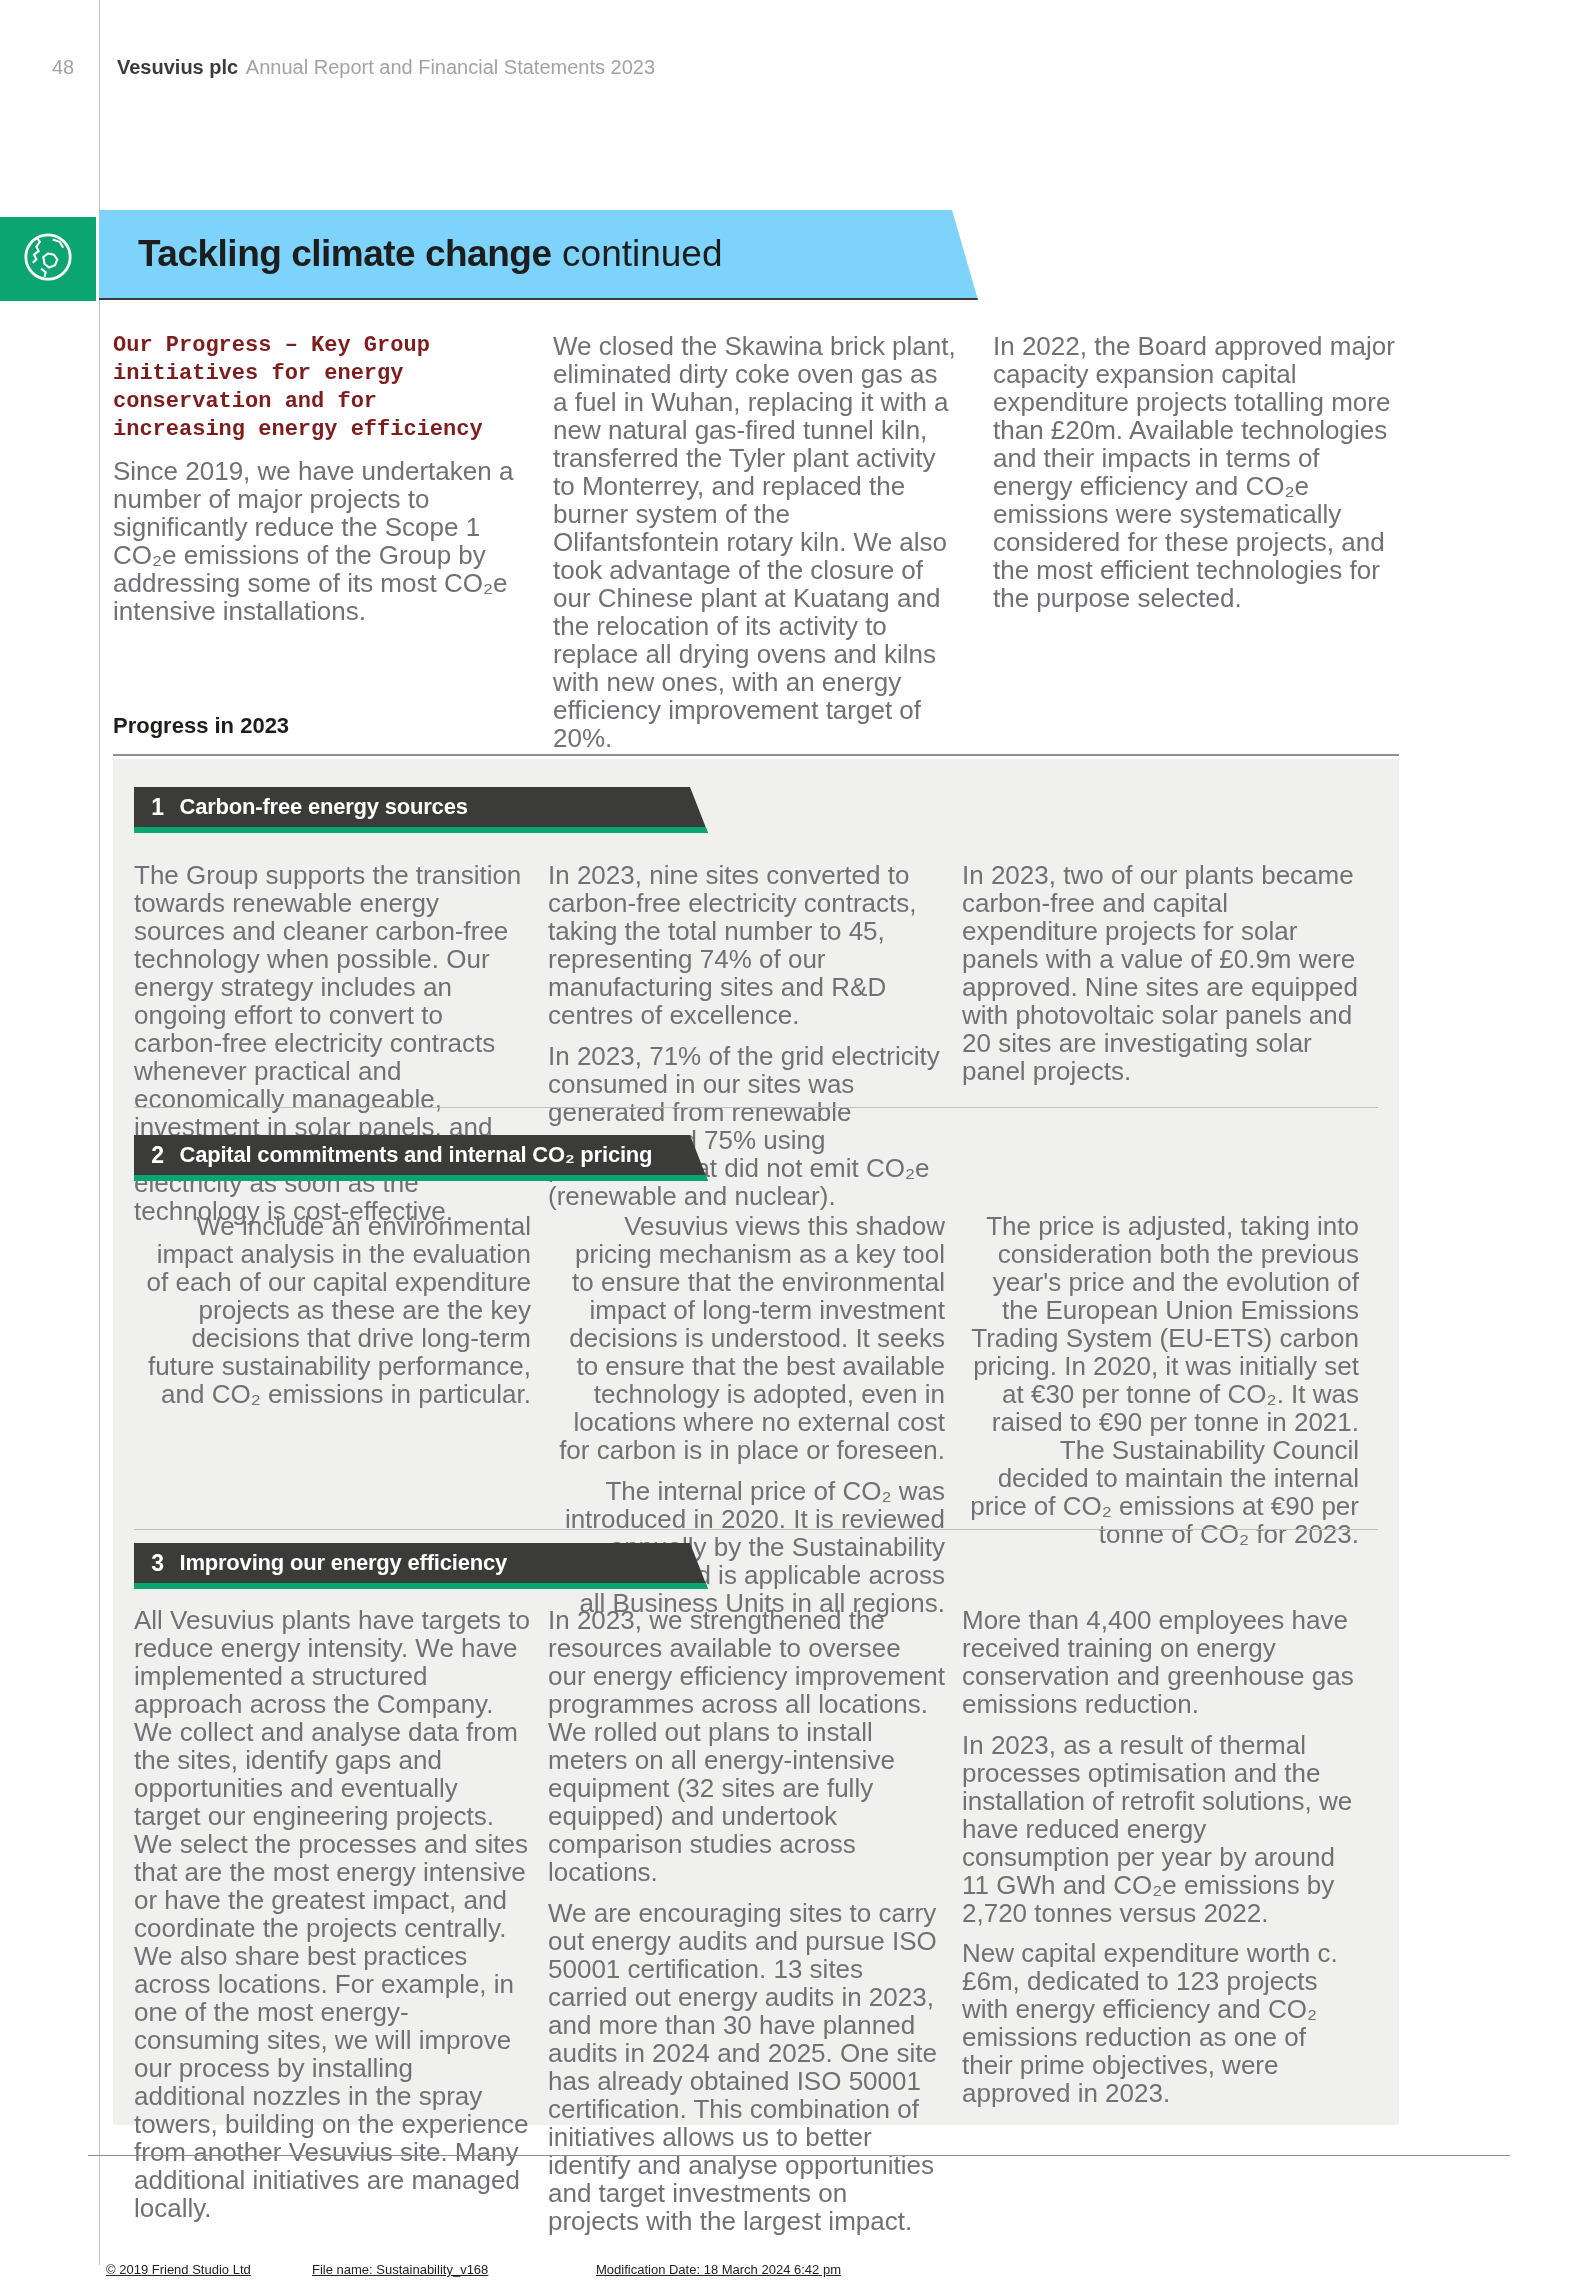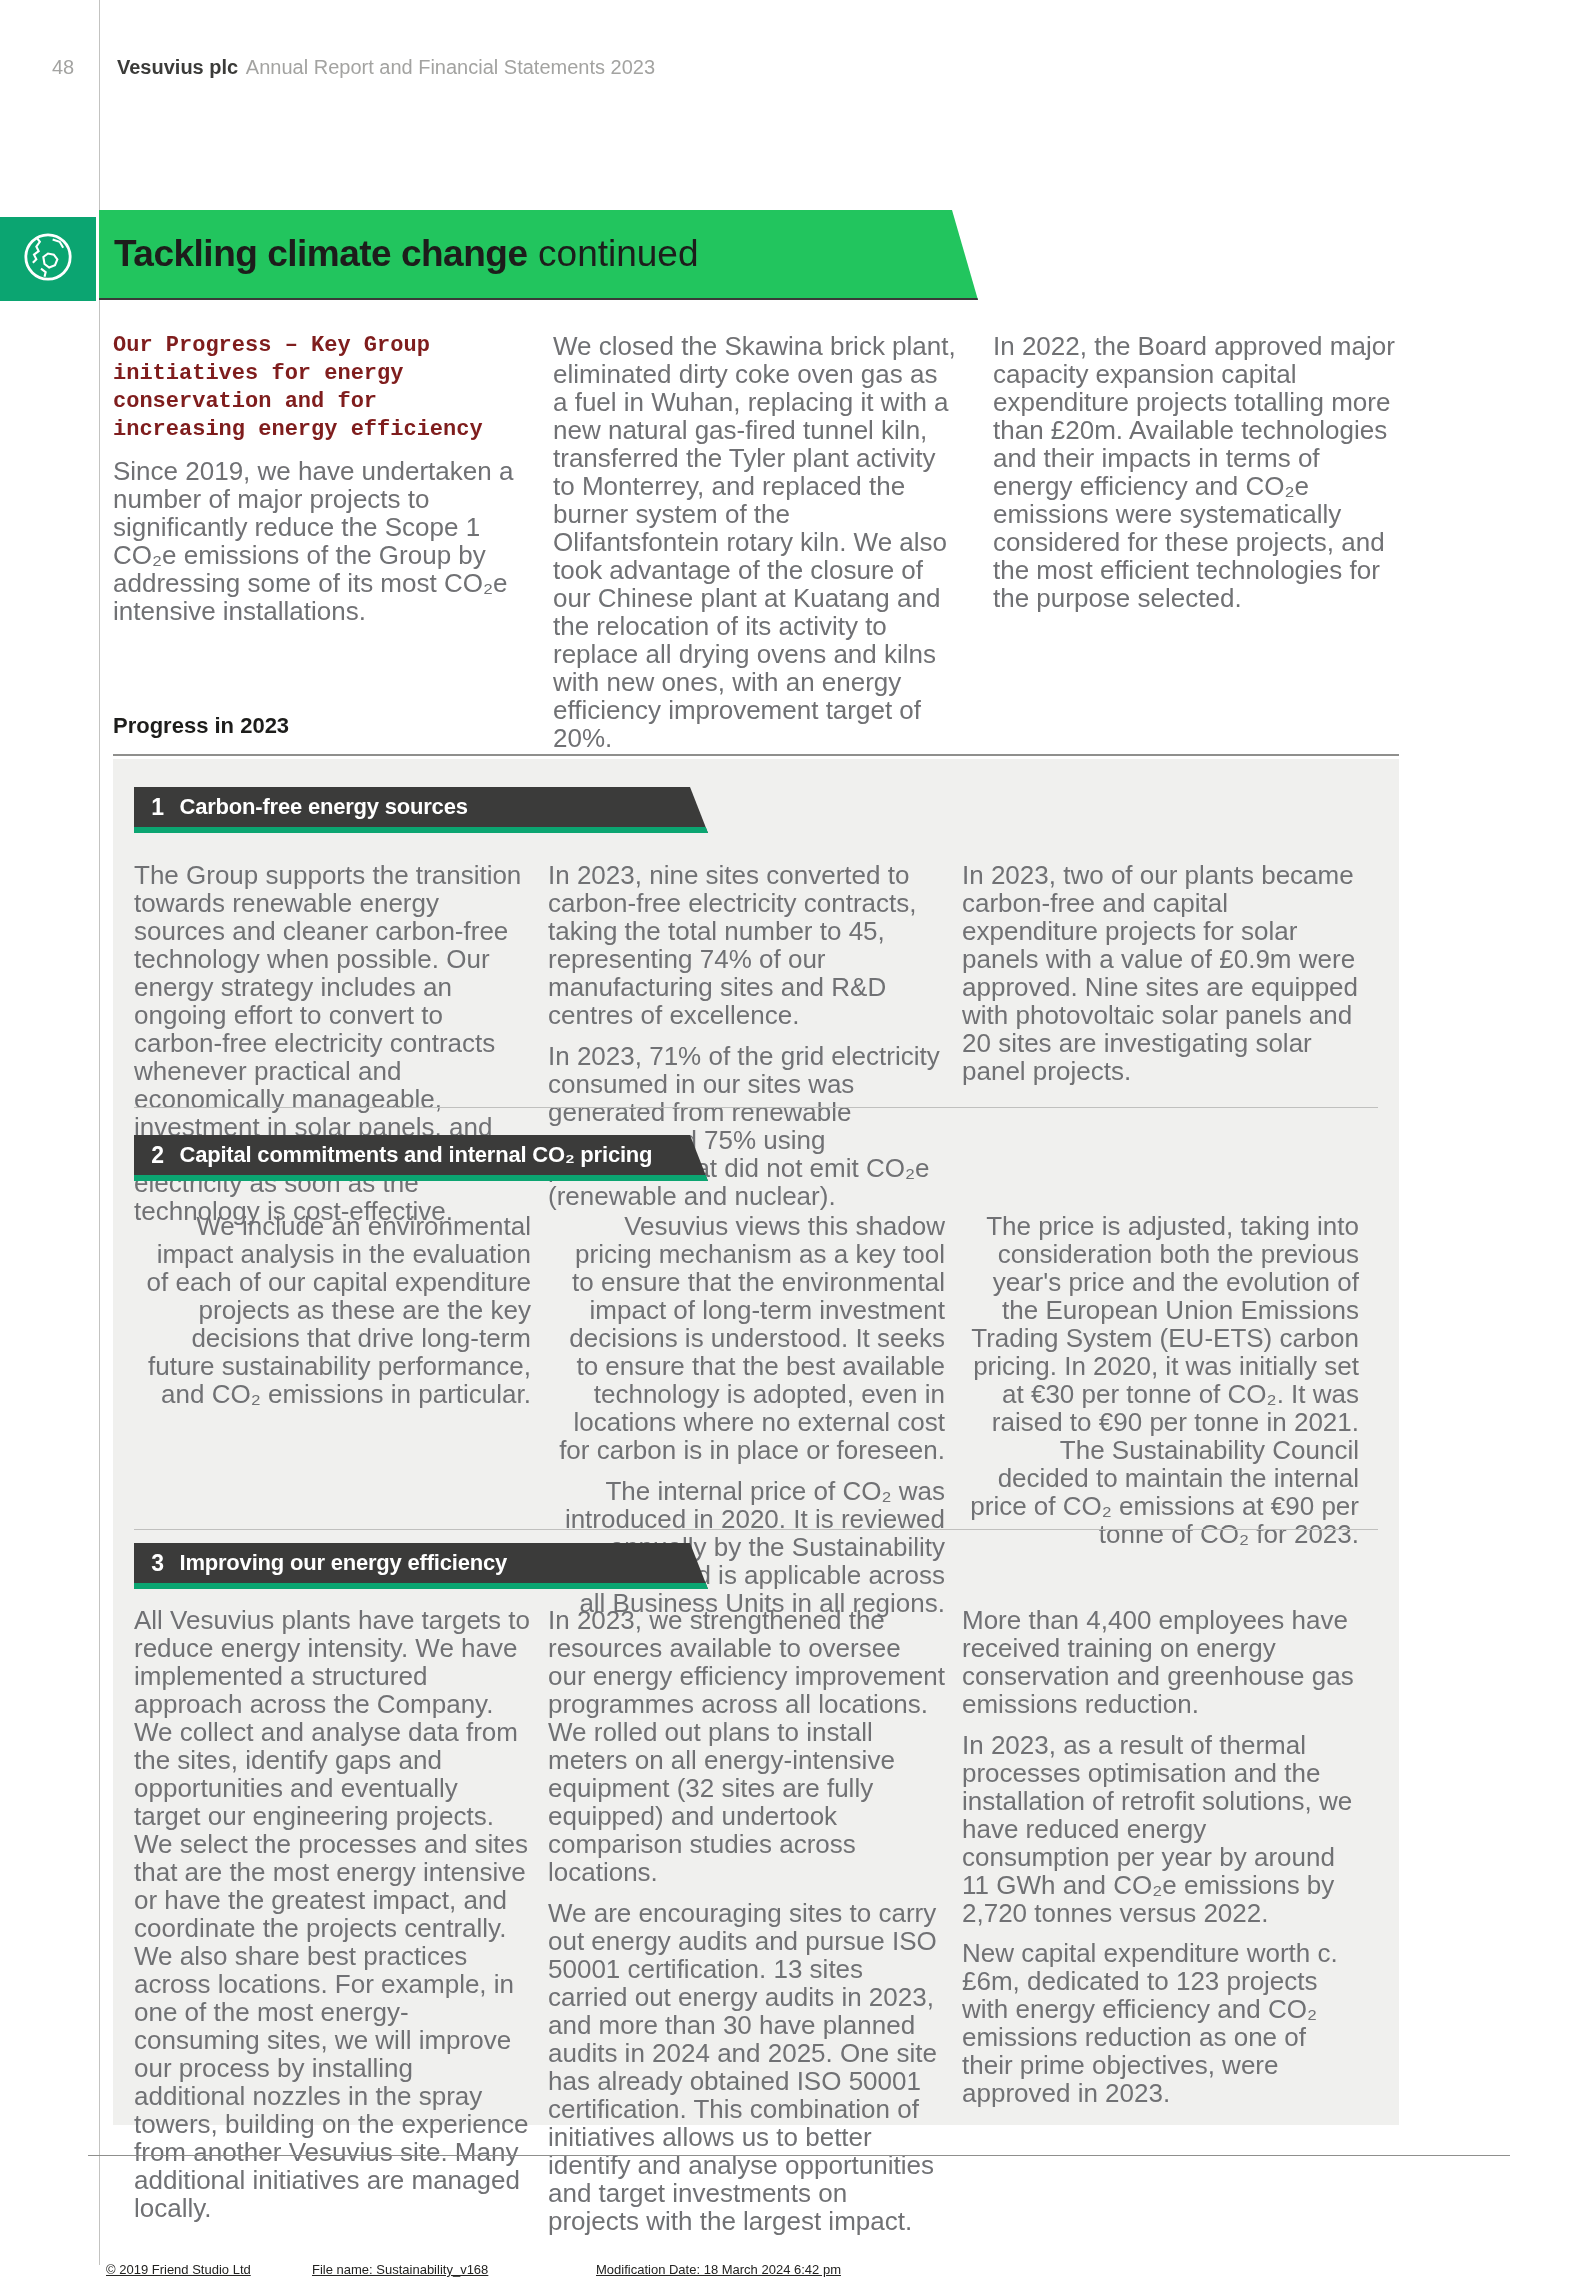--- a/index.html
+++ b/index.html
@@ -13,24 +13,24 @@
   .page-num{left:52px;top:56px;font-size:20px;color:#a3a3a1;}
   .vrule{left:99px;top:0;width:1px;height:2265px;background:#c3c3c1;}
   .run-head{left:117px;top:56px;font-size:20px;white-space:nowrap;}
   .run-head .brand{font-weight:bold;color:#3b3b39;}
   .run-head .rest{color:#a3a3a1;margin-left:7.7px;margin-top:48px;}
 
   
   .icon-block{left:0;top:217px;width:96px;height:84px;background:#0ba571;
     display:flex;align-items:center;justify-content:center;}
   .banner{
-    left:99px;top:210px;width:879px;height:90px;background:#22c55e;
+    left:99px;top:210px;width:879px;height:90px;background:#7dd3fc;
     border-bottom:2.9px solid #3a3a38;box-sizing:border-box;
     clip-path:polygon(0 0, calc(100% - 26px) 0, 100% 100%, 0 100%);
-    display:flex;align-items:center;padding-left:15px;
+    display:flex;align-items:center;padding-left:39px;
   }
   .banner .t-bold{font-weight:bold;font-size:37px;letter-spacing:-0.5px;color:#1d1d1b;}
   .banner .t-light{font-weight:300;font-size:37px;color:#1d1d1b;margin-left:10.6px;}
 
   
   .intro-grid{left:113px;top:332px;width:1286px;display:grid;
     grid-template-columns:403px 403px 403px;column-gap:37px;}
   .intro-heading{font-size:22px;font-weight:bold;line-height:28px;color:#7f1d1d;margin:0 0 12.5px 0;font-family:Liberation Mono, monospace;}
   p.body{font-size:26px;line-height:28px;color:#707174;margin:0 0 12.5px 0;}
   p.body:last-child{margin-bottom:0;}

